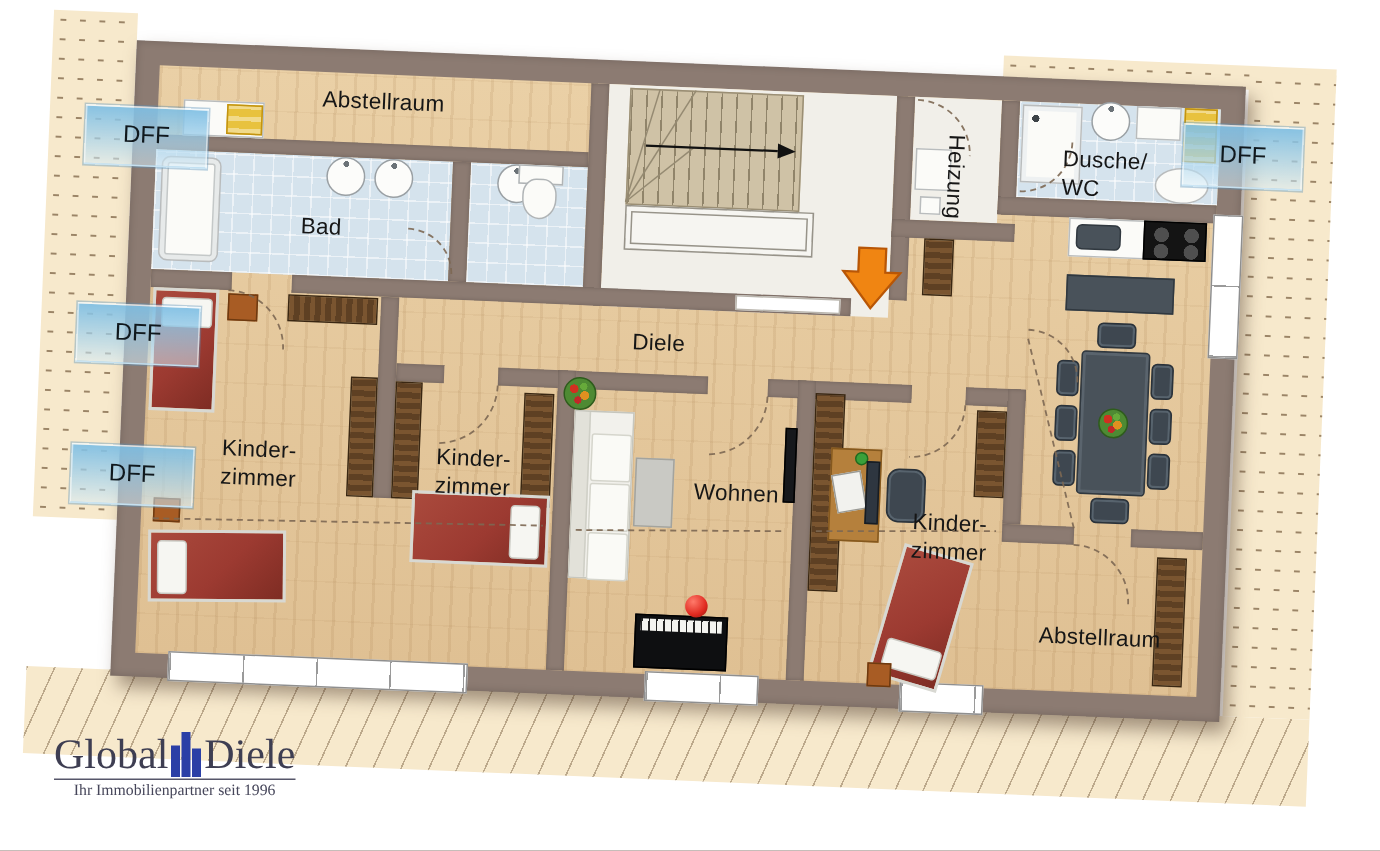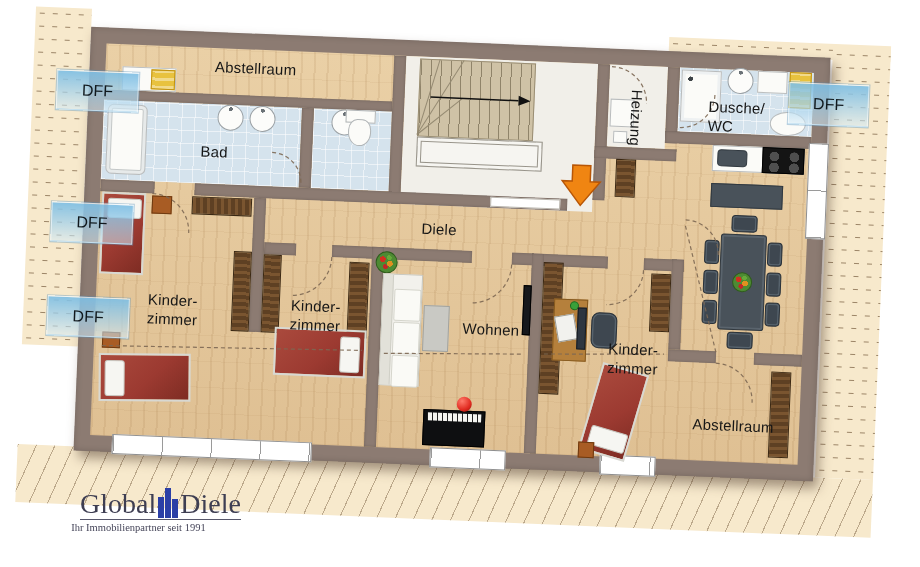--- a/index.html
+++ b/index.html
@@ -69,21 +69,21 @@
   .towel{background:#e8c23e;border:1px solid #c29312;
      background-image:repeating-linear-gradient(0deg, rgba(255,255,255,.4) 0 3px, transparent 3px 8px);}
   .sofa{background:#f2f1ec;border:1px solid #c6c6bd;}
   .sofa .back{position:absolute;left:0;top:0;bottom:0;width:9px;background:#e2e1d9;border-right:1px solid #cfcfc6;}
   .sofa .cush{position:absolute;left:11px;width:25px;height:30px;background:#fafaf6;border:1px solid #d5d5cc;border-radius:2px;}
   .toilet .tank{position:absolute;left:0;top:0;width:100%;height:11px;background:#fbfbf8;border:1px solid #b0b4b6;}
   .toilet .bowl{position:absolute;left:3px;top:9px;width:21px;height:25px;background:#fbfbf8;border:1px solid #b0b4b6;border-radius:40% 40% 50% 50%;}
   svg{position:absolute;left:0;top:0;pointer-events:none;}
   
   #logo{position:absolute;left:36px;top:488px;}
-  #logo .row{display:flex;align-items:flex-end;border-bottom:1.5px solid #56566a;padding-bottom:1px;width:max-content;margin-left:44px;}
+  #logo .row{display:flex;align-items:flex-end;border-bottom:1.5px solid #56566a;padding-bottom:1px;width:max-content;}
   #logo .word{font-family:"Liberation Serif",serif;font-size:28px;line-height:28px;color:var(--logo-text,#3e3e52);}
   #logo .bars{display:flex;align-items:flex-end;margin:0 2px;}
   #logo .bars span{display:block;width:6px;background:var(--logo-blue,#2b3fa6);margin-right:1px;}
   #logo .b1{height:21px;} #logo .b2{height:30px;} #logo .b3{height:19px;margin-right:0!important;}
   #logo .tag{font-family:"Liberation Serif",serif;font-size:10.5px;color:#46465a;text-align:center;margin-top:2px;}
 </style>
 </head>
 <body>
 
 <div id="stage">
@@ -270,15 +270,15 @@
   <div id="logo">
     <div class="row">
       <span class="word">Global</span>
       <span class="bars">
         <span class="b1"></span>
         <span class="b2"></span>
         <span class="b3"></span>
       </span>
       <span class="word">Diele</span>
     </div>
-    <div class="tag">Ihr Immobilienpartner seit 1991</div>
+    <div class="tag">Ihr Immobilienpartner seit 1996</div>
   </div>
 </div>
 
 </body></html>

